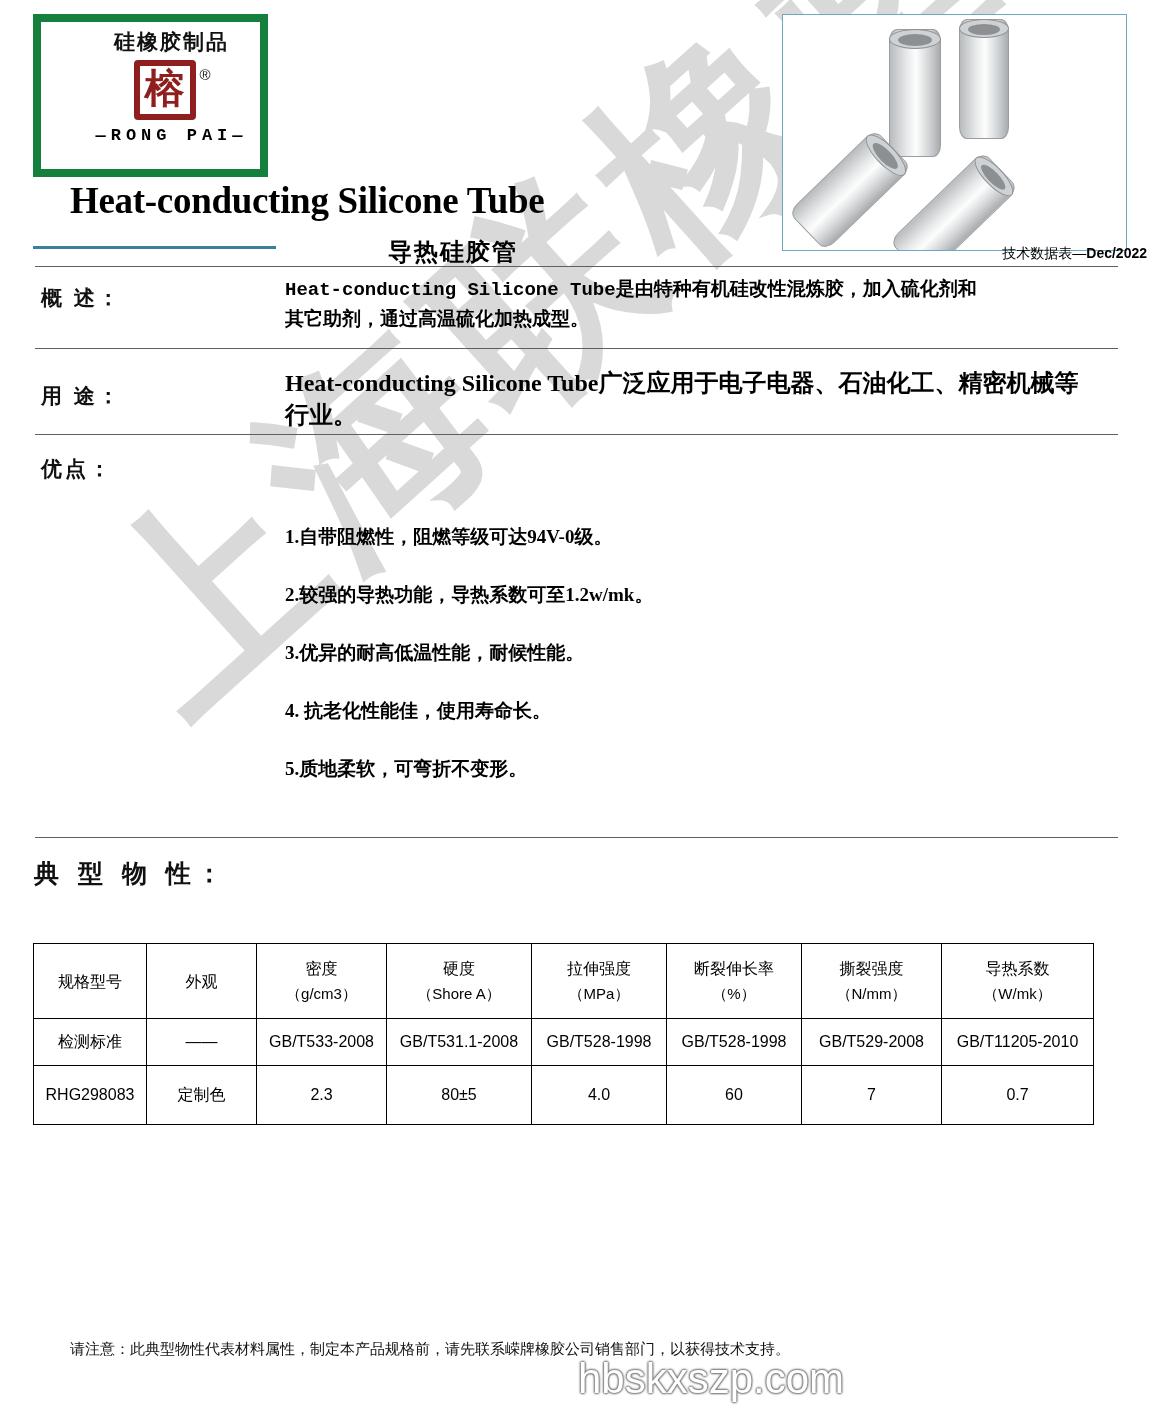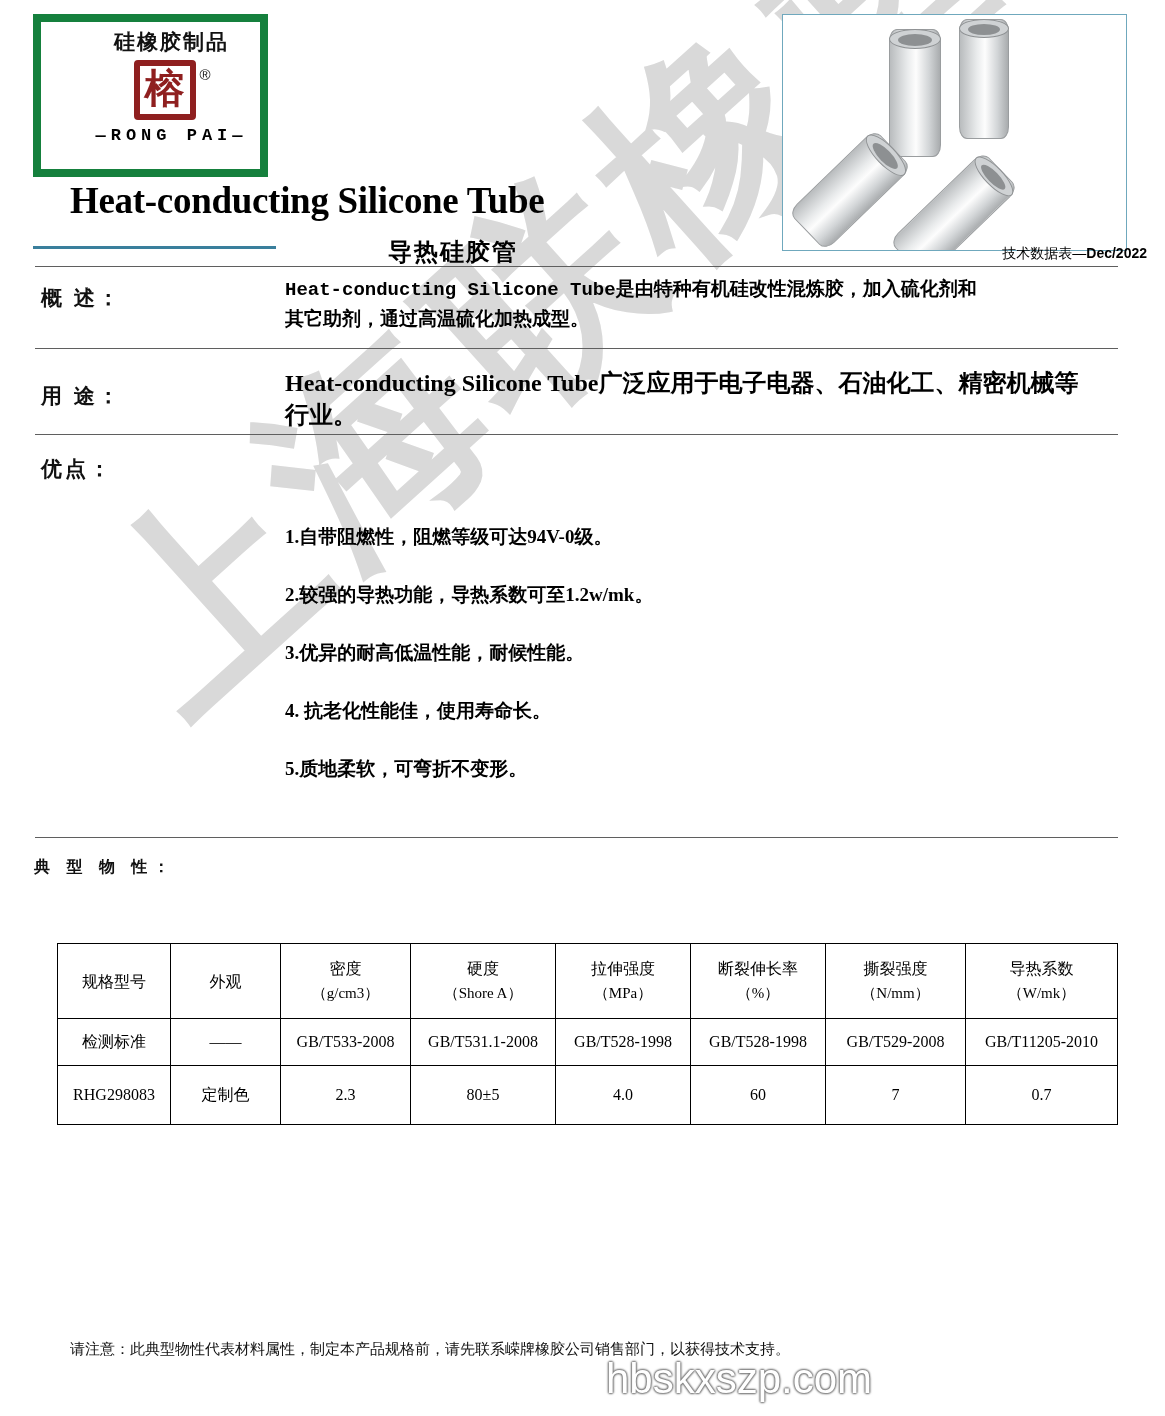--- a/index.html
+++ b/index.html
@@ -47,21 +47,20 @@
     font-size: 42px;
     color: #ffffff;
     text-shadow:
        1px 0 2px rgba(120,120,120,.9),
       -1px 0 2px rgba(120,120,120,.9),
        0 1px 2px rgba(120,120,120,.9),
        0 -1px 2px rgba(120,120,120,.9);
     font-weight: normal;
     letter-spacing: 0px;
     z-index: 6;
-    margin-left: 28px;
   }
 
   
   .page {
     position: absolute;
     left: 0; top: 0;
     width: 1165px; height: 1416px;
     z-index: 2;
   }
 
@@ -242,21 +241,21 @@
     position: absolute;
     font-family: "Liberation Sans", sans-serif;
     font-size: 21px;
     font-weight: bold;
     letter-spacing: 3px;
     color: #111;
   }
   .lbl-overview { left: 41px; top: 284px; }
   .lbl-usage    { left: 41px; top: 382px; }
   .lbl-adv      { left: 41px; top: 455px; }
-  .lbl-props    { left: 34px; top: 857px; font-size: 16px; letter-spacing: 6px; }
+  .lbl-props    { left: 34px; top: 857px; font-size: 25px; letter-spacing: 6px; }
 
   .overview-text {
     position: absolute;
     left: 285px;
     top: 275px;
     width: 790px;
     font-family: Liberation Mono, monospace;
     font-size: 19px;
     font-weight: bold;
     line-height: 30px;
@@ -285,23 +284,22 @@
     margin-top: 32px;
   }
 
   
   .prop-table {
     position: absolute;
     left: 33px;
     top: 943px;
     width: 860px;
     border-collapse: collapse;
-    font-family: Liberation Serif, serif;
+    font-family: Liberation Sans, sans-serif;
     table-layout: fixed;
-    margin-left: 24px;
   }
   .prop-table td {
     border: 1px solid #000;
     text-align: center;
     vertical-align: middle;
     font-size: 16px;
     color: #000;
     padding: 0 2px;
   }
   .prop-table tr.head td { height: 74px; line-height: 25px; font-weight: normal; }

